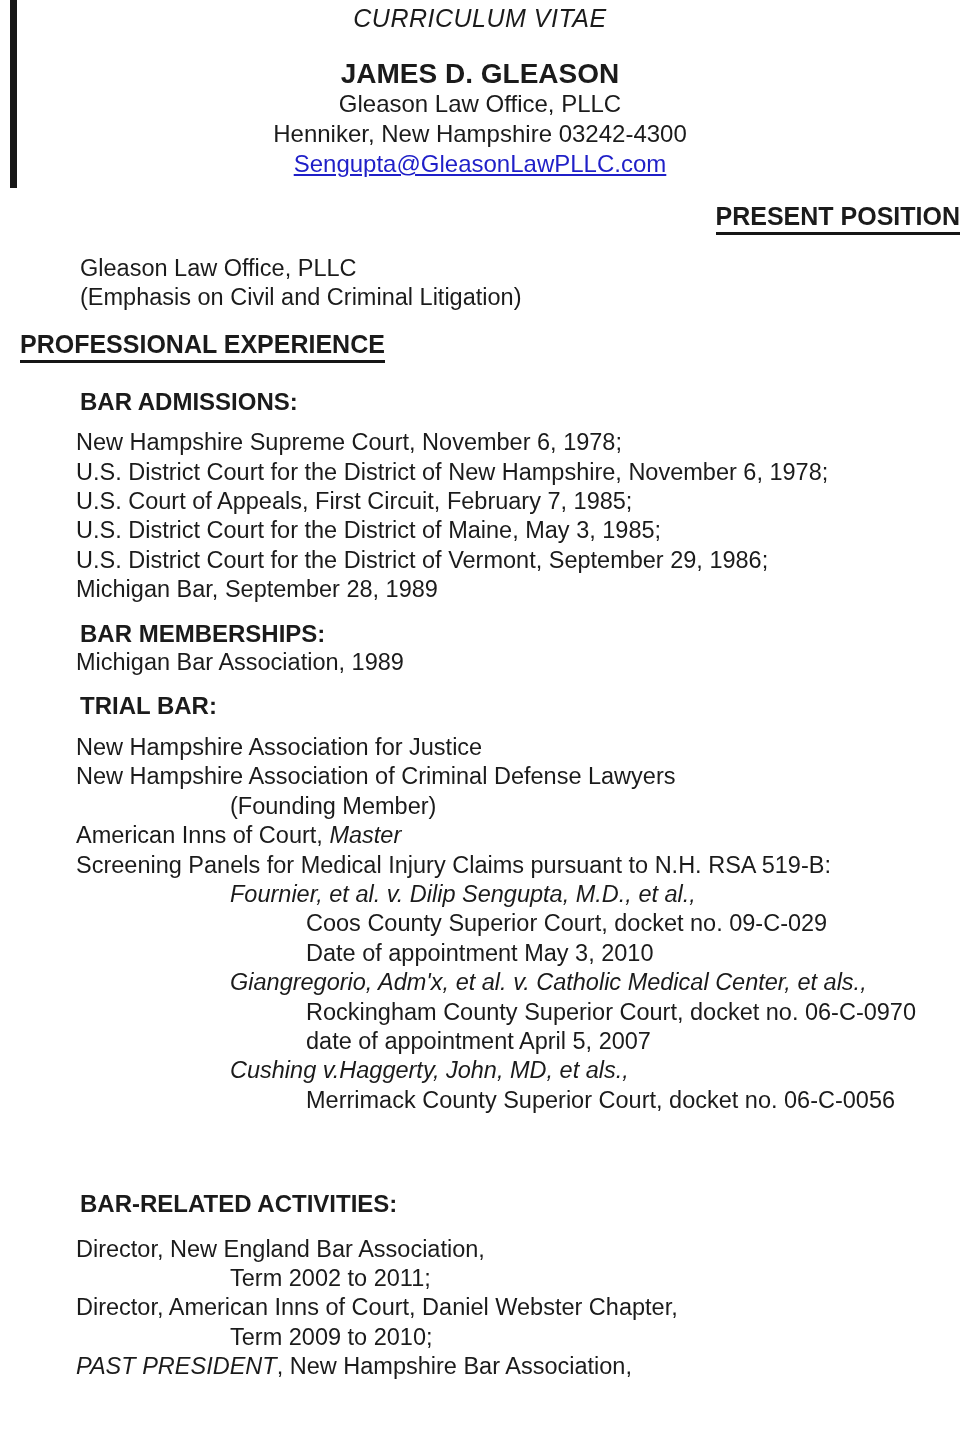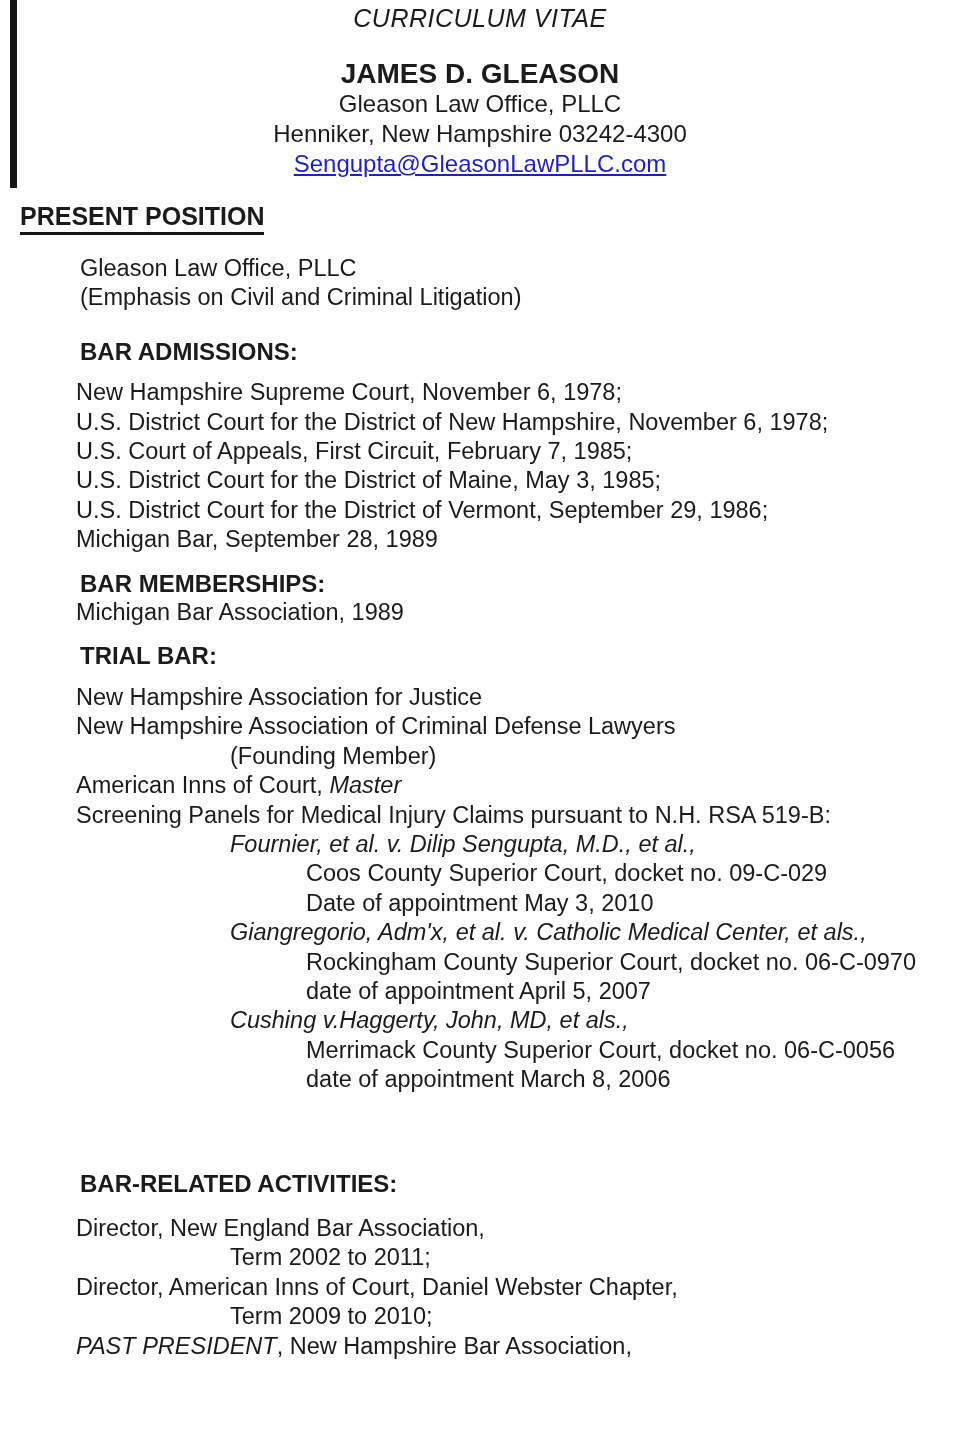--- a/index.html
+++ b/index.html
@@ -43,23 +43,24 @@
 
   <div class="hdr">
     <div class="title">CURRICULUM VITAE</div>
     <div class="name">JAMES D. GLEASON</div>
     <div class="firm">Gleason Law Office, PLLC</div>
     <div class="addr">Henniker, New Hampshire 03242-4300</div>
     <div class="mail"><a>Sengupta@GleasonLawPLLC.com</a></div>
   </div>
 
   <div class="doc">
-      <div class="blk h1 ind0" style="margin-top: 23px;"><span>PRESENT POSITION</span></div>
+      <div class="blk h1 ind0" style="margin-top: 23px; text-align: right;"><span>PRESENT POSITION</span></div>
       <div class="blk line ind1" style="margin-top: 19px;"><span>Gleason Law Office, PLLC</span></div>
       <div class="blk line ind1"><span>(Emphasis on Civil and Criminal Litigation)</span></div>
+      <div class="blk h1 ind0" style="margin-top: 17px;"><span>PROFESSIONAL EXPERIENCE</span></div>
       <div class="blk h2 ind1" style="margin-top: 24px;"><span>BAR ADMISSIONS:</span></div>
       <div class="blk line ind2" style="margin-top: 12px;"><span>New Hampshire Supreme Court, November 6, 1978;</span></div>
       <div class="blk line ind2"><span>U.S. District Court for the District of New Hampshire, November 6, 1978;</span></div>
       <div class="blk line ind2"><span>U.S. Court of Appeals, First Circuit, February 7, 1985;</span></div>
       <div class="blk line ind2"><span>U.S. District Court for the District of Maine, May 3, 1985;</span></div>
       <div class="blk line ind2"><span>U.S. District Court for the District of Vermont, September 29, 1986;</span></div>
       <div class="blk line ind2"><span>Michigan Bar, September 28, 1989</span></div>
       <div class="blk h2 ind1" style="margin-top: 14px;"><span>BAR MEMBERSHIPS:</span></div>
       <div class="blk line ind2"><span>Michigan Bar Association, 1989</span></div>
       <div class="blk h2 ind1" style="margin-top: 14px;"><span>TRIAL BAR:</span></div>
@@ -69,21 +70,20 @@
       <div class="blk line ind2"><span>American Inns of Court, </span><span class="it">Master</span></div>
       <div class="blk line ind2"><span>Screening Panels for Medical Injury Claims pursuant to N.H. RSA 519-B:</span></div>
       <div class="blk line ind3"><span class="it">Fournier, et al. v. Dilip Sengupta, M.D., et al.,</span></div>
       <div class="blk line ind4"><span>Coos County Superior Court, docket no. 09-C-029</span></div>
       <div class="blk line ind4"><span>Date of appointment May 3, 2010</span></div>
       <div class="blk line ind3"><span class="it">Giangregorio, Adm'x, et al. v. Catholic Medical Center, et als.,</span></div>
       <div class="blk line ind4"><span>Rockingham County Superior Court, docket no. 06-C-0970</span></div>
       <div class="blk line ind4"><span>date of appointment April 5, 2007</span></div>
       <div class="blk line ind3"><span class="it">Cushing v.Haggerty, John, MD, et als.,</span></div>
       <div class="blk line ind4"><span>Merrimack County Superior Court, docket no. 06-C-0056</span></div>
-      <div class="blk line ind4"><span>date of appointment March 8, 2006</span></div>
       <div class="blk h2 ind1" style="margin-top: 74px;"><span>BAR-RELATED ACTIVITIES:</span></div>
       <div class="blk line ind2" style="margin-top: 16px;"><span>Director, New England Bar Association,</span></div>
       <div class="blk line ind3"><span>Term 2002 to 2011;</span></div>
       <div class="blk line ind2"><span>Director, American Inns of Court, Daniel Webster Chapter,</span></div>
       <div class="blk line ind3"><span>Term 2009 to 2010;</span></div>
       <div class="blk line ind2"><span class="it">PAST PRESIDENT</span><span>, New Hampshire Bar Association,</span></div>
     </div>
 
 </div>
 

